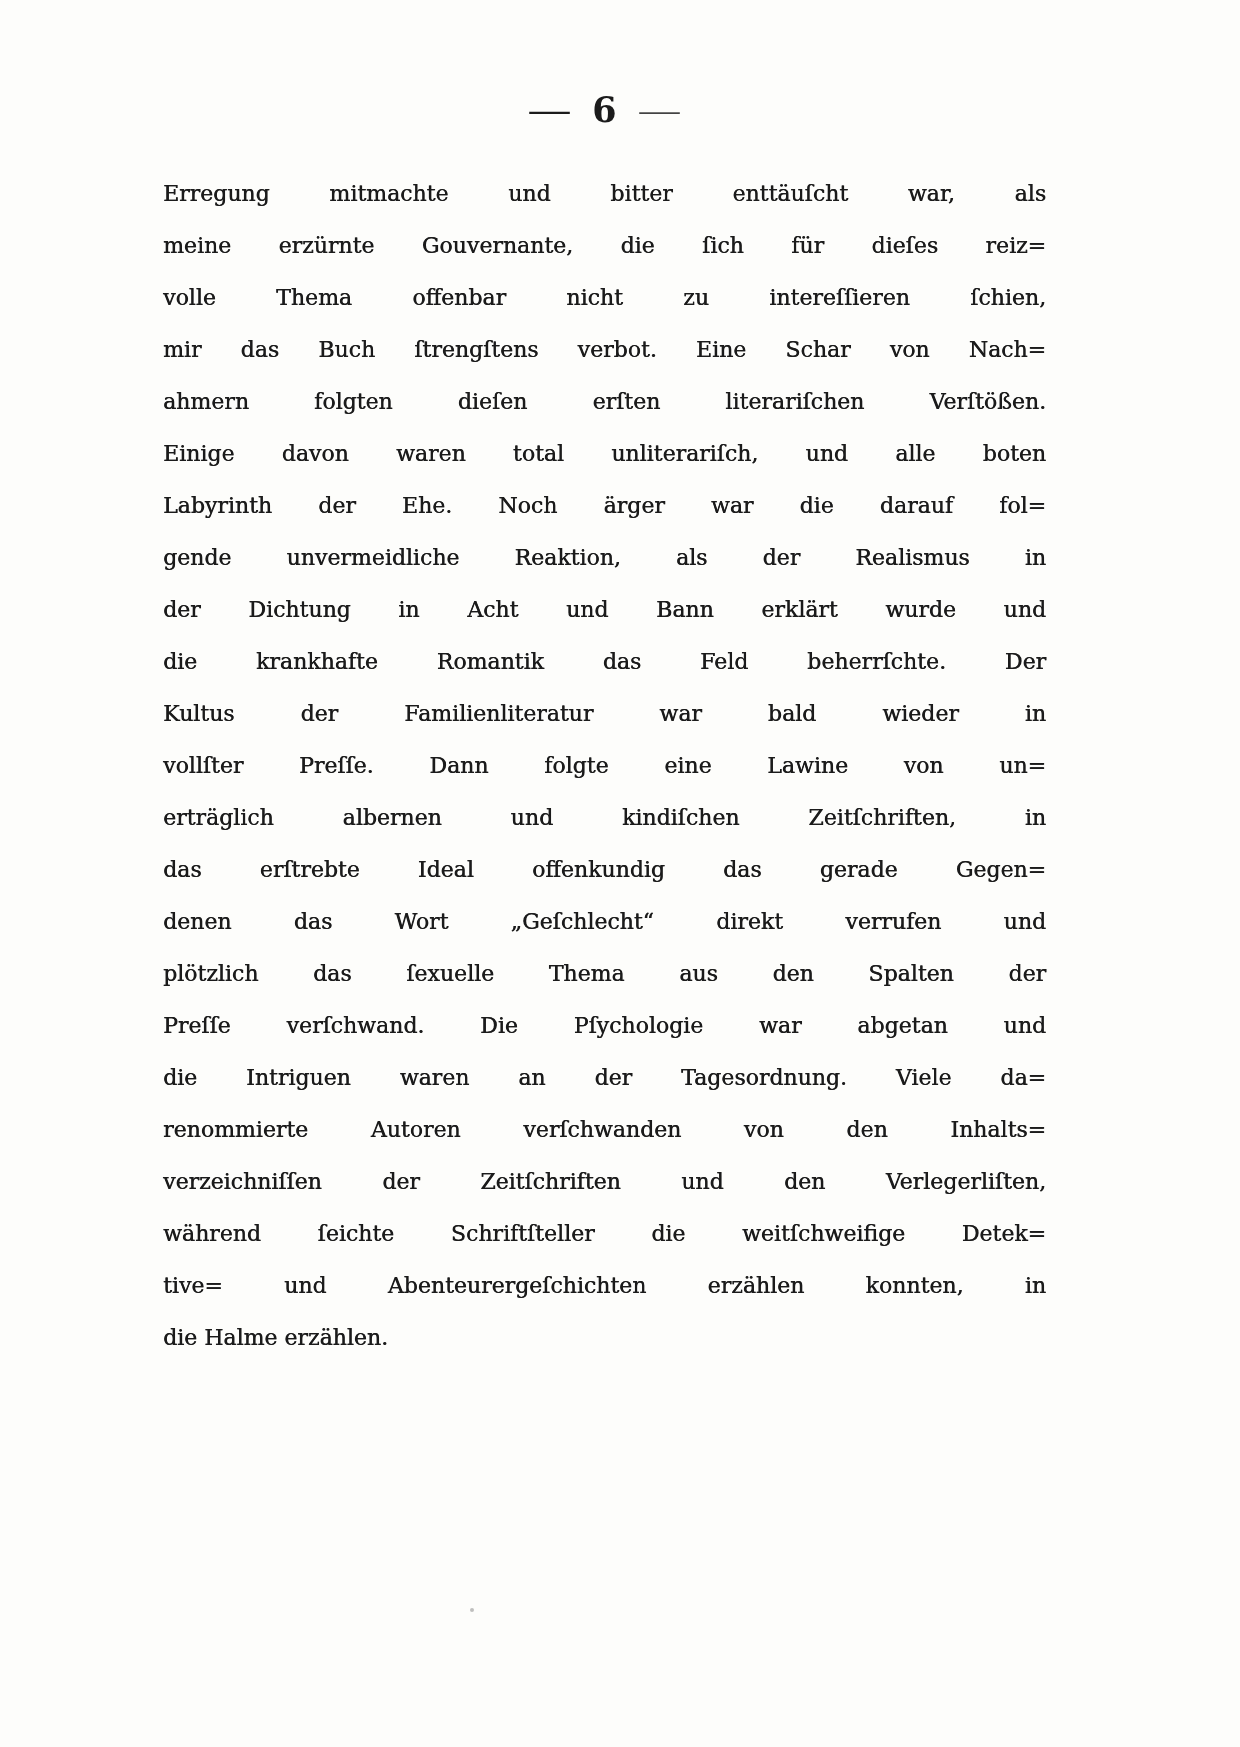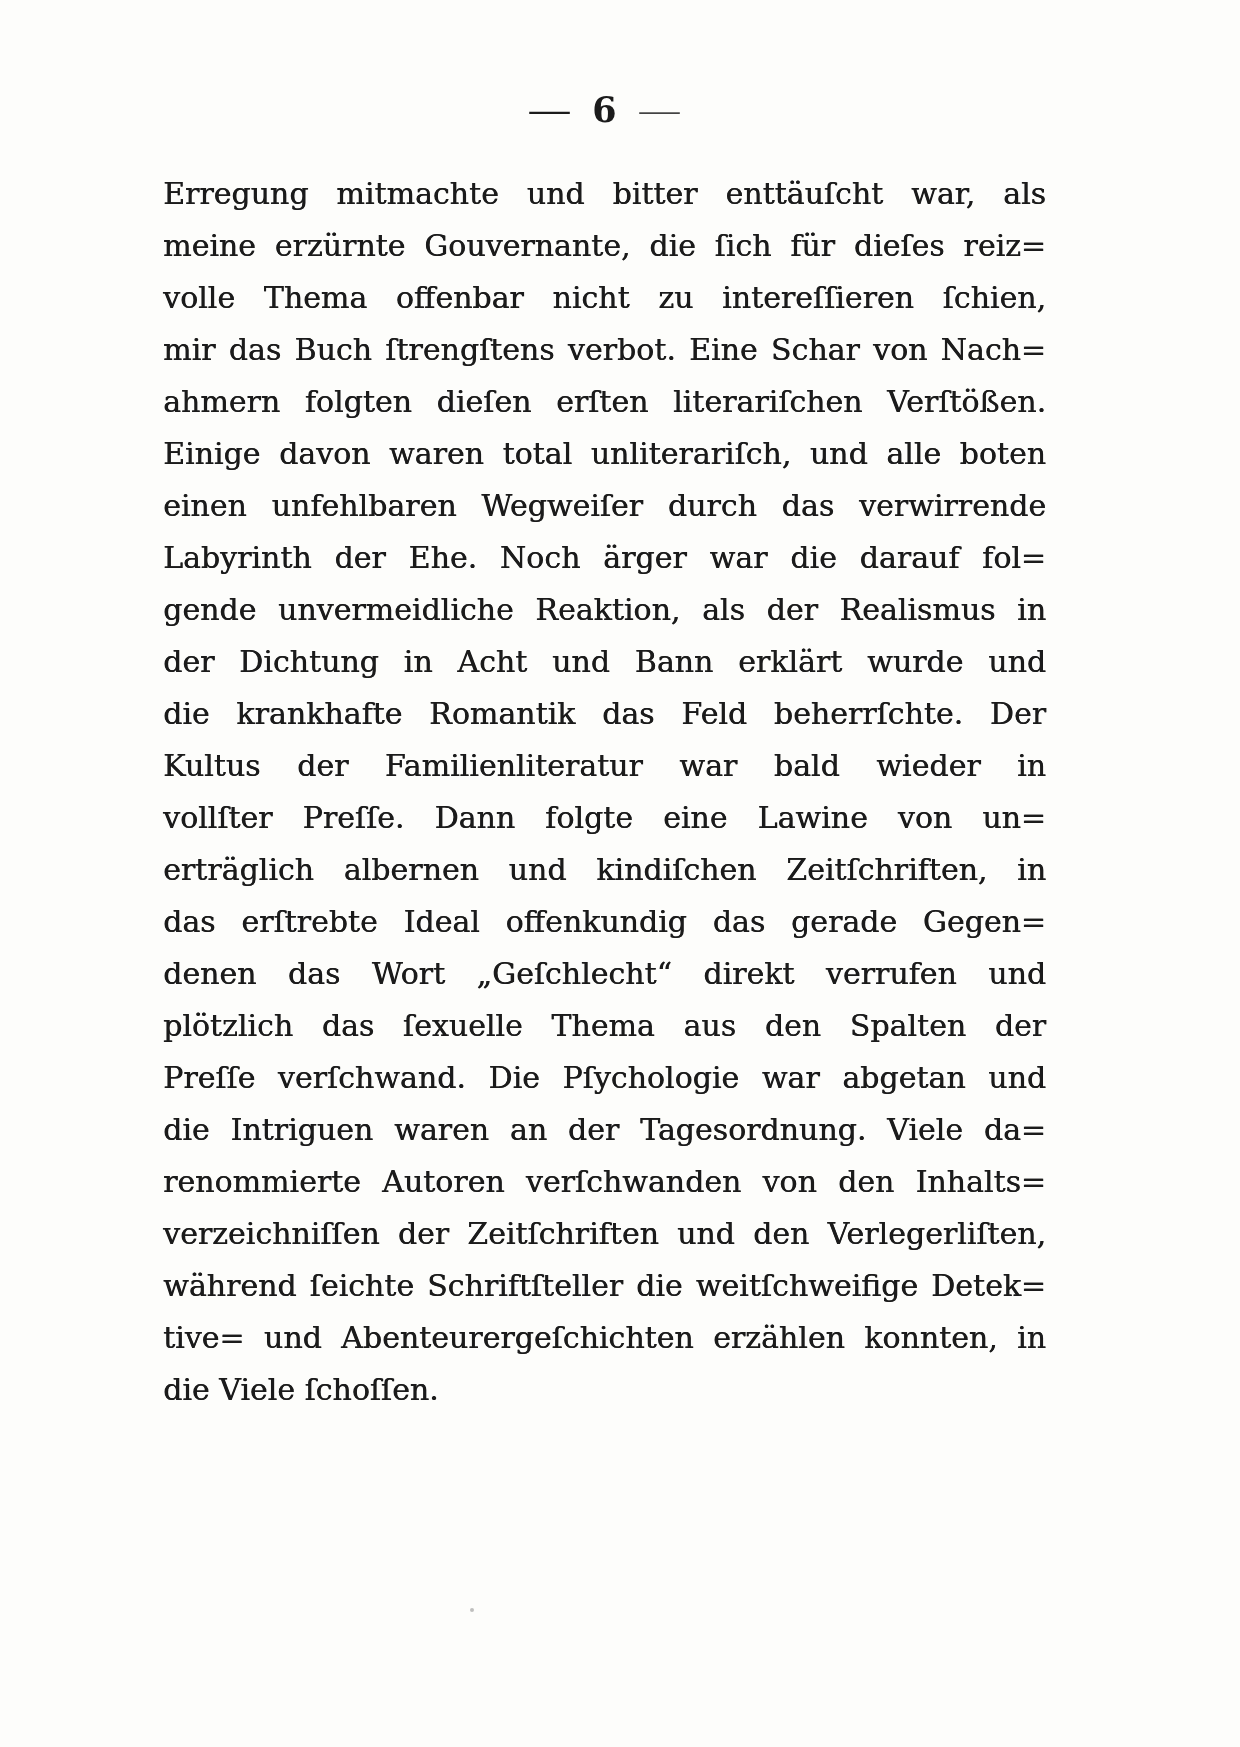--- a/index.html
+++ b/index.html
@@ -45,21 +45,21 @@
     transform: scaleX(1.35) scaleY(0.8);
   }
   
   .textblock {
     position: absolute;
     top: 168px;
     left: 163px;
     width: 883px;
   }
   .line {
-    font-size: 30px;
+    font-size: 22px;
     line-height: 52px;
     height: 52px;
     text-align: justify;
     -moz-text-align-last: justify;
     text-align-last: justify;
     text-shadow: 0.45px 0 0 currentColor; 
     white-space: normal;
     overflow: visible;
   }
   .line.last {
@@ -87,35 +87,34 @@
     <span class="dash left">—</span><span class="num">6</span><span class="dash right">—</span>
   </div>
 
   <div class="textblock">
     <div class="line">Erregung mitmachte und bitter enttäuſcht war, als</div>
     <div class="line">meine erzürnte Gouvernante, die ſich für dieſes reiz=</div>
     <div class="line">volle Thema offenbar nicht zu intereſſieren ſchien,</div>
     <div class="line">mir das Buch ſtrengſtens verbot. Eine Schar von Nach=</div>
     <div class="line">ahmern folgten dieſen erſten literariſchen Verſtößen.</div>
     <div class="line">Einige davon waren total unliterariſch, und alle boten</div>
-    <div class="line">einen unfehlbaren Wegweiſer durch das verwirrende</div>
     <div class="line">Labyrinth der Ehe. Noch ärger war die darauf fol=</div>
     <div class="line">gende unvermeidliche Reaktion, als der Realismus in</div>
     <div class="line">der Dichtung in Acht und Bann erklärt wurde und</div>
     <div class="line">die krankhafte Romantik das Feld beherrſchte. Der</div>
     <div class="line">Kultus der Familienliteratur war bald wieder in</div>
     <div class="line">vollſter Preſſe. Dann folgte eine Lawine von un=</div>
     <div class="line">erträglich albernen und kindiſchen Zeitſchriften, in</div>
     <div class="line">das erſtrebte Ideal offenkundig das gerade Gegen=</div>
     <div class="line">denen das Wort „Geſchlecht“ direkt verrufen und</div>
     <div class="line">plötzlich das ſexuelle Thema aus den Spalten der</div>
     <div class="line">Preſſe verſchwand. Die Pſychologie war abgetan und</div>
     <div class="line">die Intriguen waren an der Tagesordnung. Viele da=</div>
     <div class="line">renommierte Autoren verſchwanden von den Inhalts=</div>
     <div class="line">verzeichniſſen der Zeitſchriften und den Verlegerliſten,</div>
     <div class="line">während ſeichte Schriftſteller die weitſchweifige Detek=</div>
     <div class="line">tive= und Abenteurergeſchichten erzählen konnten, in</div>
-    <div class="line last">die Viele ſchoſſen.</div>
+    <div class="line last">die Halme erzählen.</div>
   </div>
 
   <div class="speck"></div>
 
 </div>
 
 </body></html>

